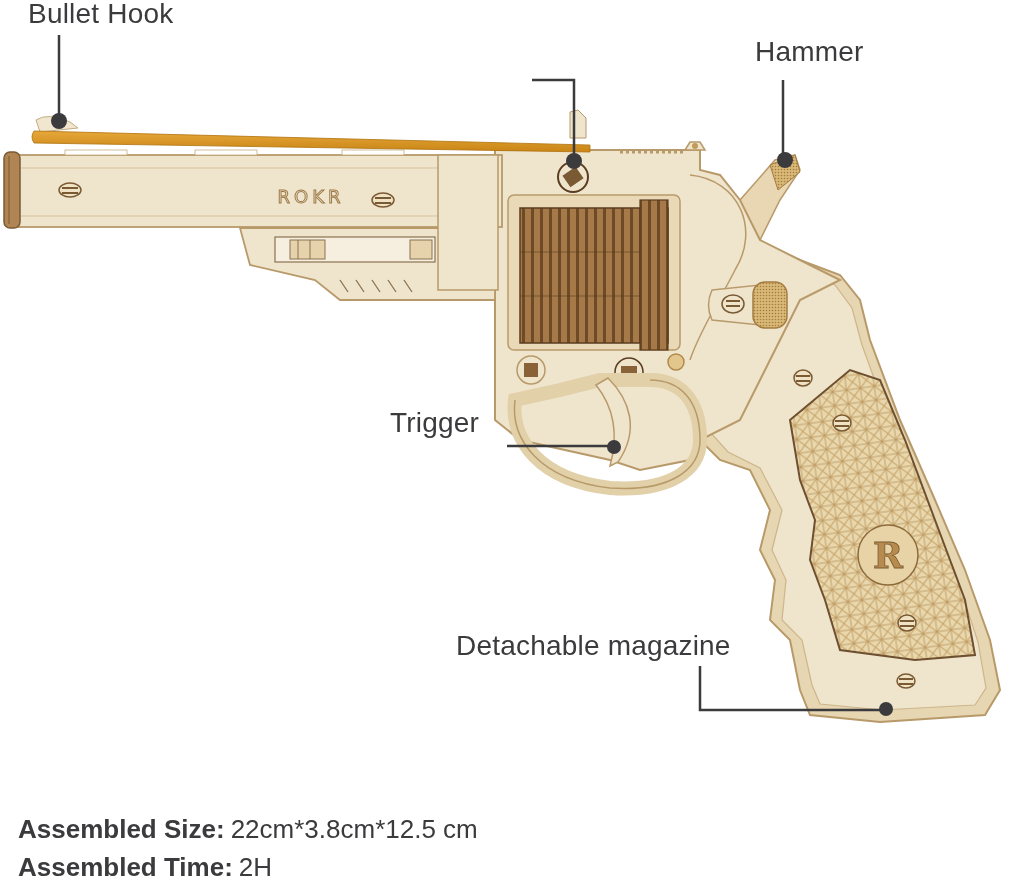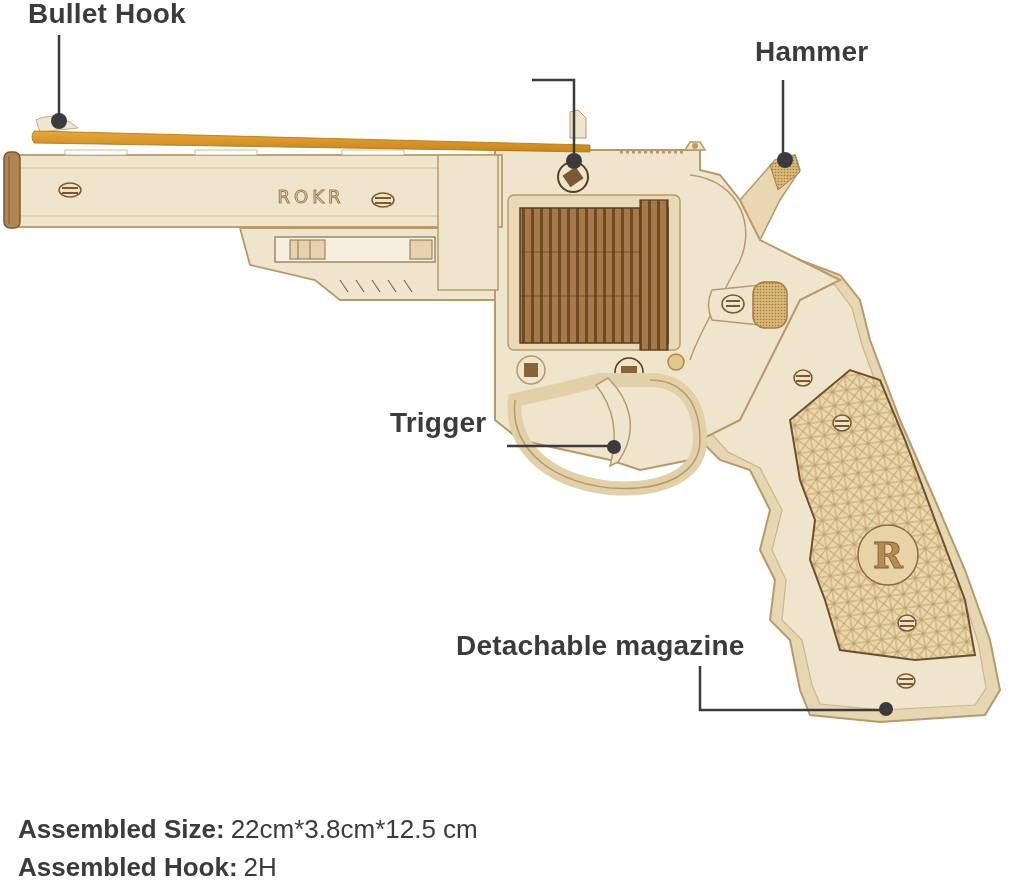--- a/index.html
+++ b/index.html
@@ -1,19 +1,19 @@
 <!DOCTYPE html>
 <html><head>
 <meta charset="utf-8">
 <style>
   html, body { margin: 0; padding: 0; background: #ffffff; }
   body { width: 1024px; height: 884px; position: relative; overflow: hidden;
          font-family: "Liberation Sans", "DejaVu Sans", sans-serif; }
   #stage { position: absolute; left: 0; top: 0; width: 1024px; height: 884px; }
-  .callout-label { position: absolute; font-weight: bold; font-size: 28px; color: #3b3b3d;
+  .callout-label { position: absolute; font-weight: normal; font-size: 28px; color: #3b3b3d;
                    letter-spacing: 0.2px; white-space: nowrap; line-height: 1; }
   .spec-line { position: absolute; left: 18px; font-size: 26px; color: #3b3b3d; white-space: nowrap; line-height: 1; }
   .spec-key { font-weight: bold; }
   .spec-val { font-weight: normal; margin-left: 6px; }
   svg { position: absolute; left: 0; top: 0; }
 </style>
 </head>
 <body>
 
 <div id="stage">
@@ -182,15 +182,15 @@
 
   <div class="callout-label" style="left:28px; top:0px;">Bullet Hook</div>
   <div class="callout-label" style="left:755px; top:38px;">Hammer</div>
   <div class="callout-label" style="left:390px; top:409px;">Trigger</div>
   <div class="callout-label" style="left:456px; top:632px;">Detachable magazine</div>
 
   <div class="spec-line" style="top:816px;">
     <span class="spec-key">Assembled Size:</span><span class="spec-val">22cm*3.8cm*12.5 cm</span>
   </div>
   <div class="spec-line" style="top:854px;">
-    <span class="spec-key">Assembled Hook:</span><span class="spec-val">2H</span>
+    <span class="spec-key">Assembled Time:</span><span class="spec-val">2H</span>
   </div>
 </div>
 
 </body></html>

